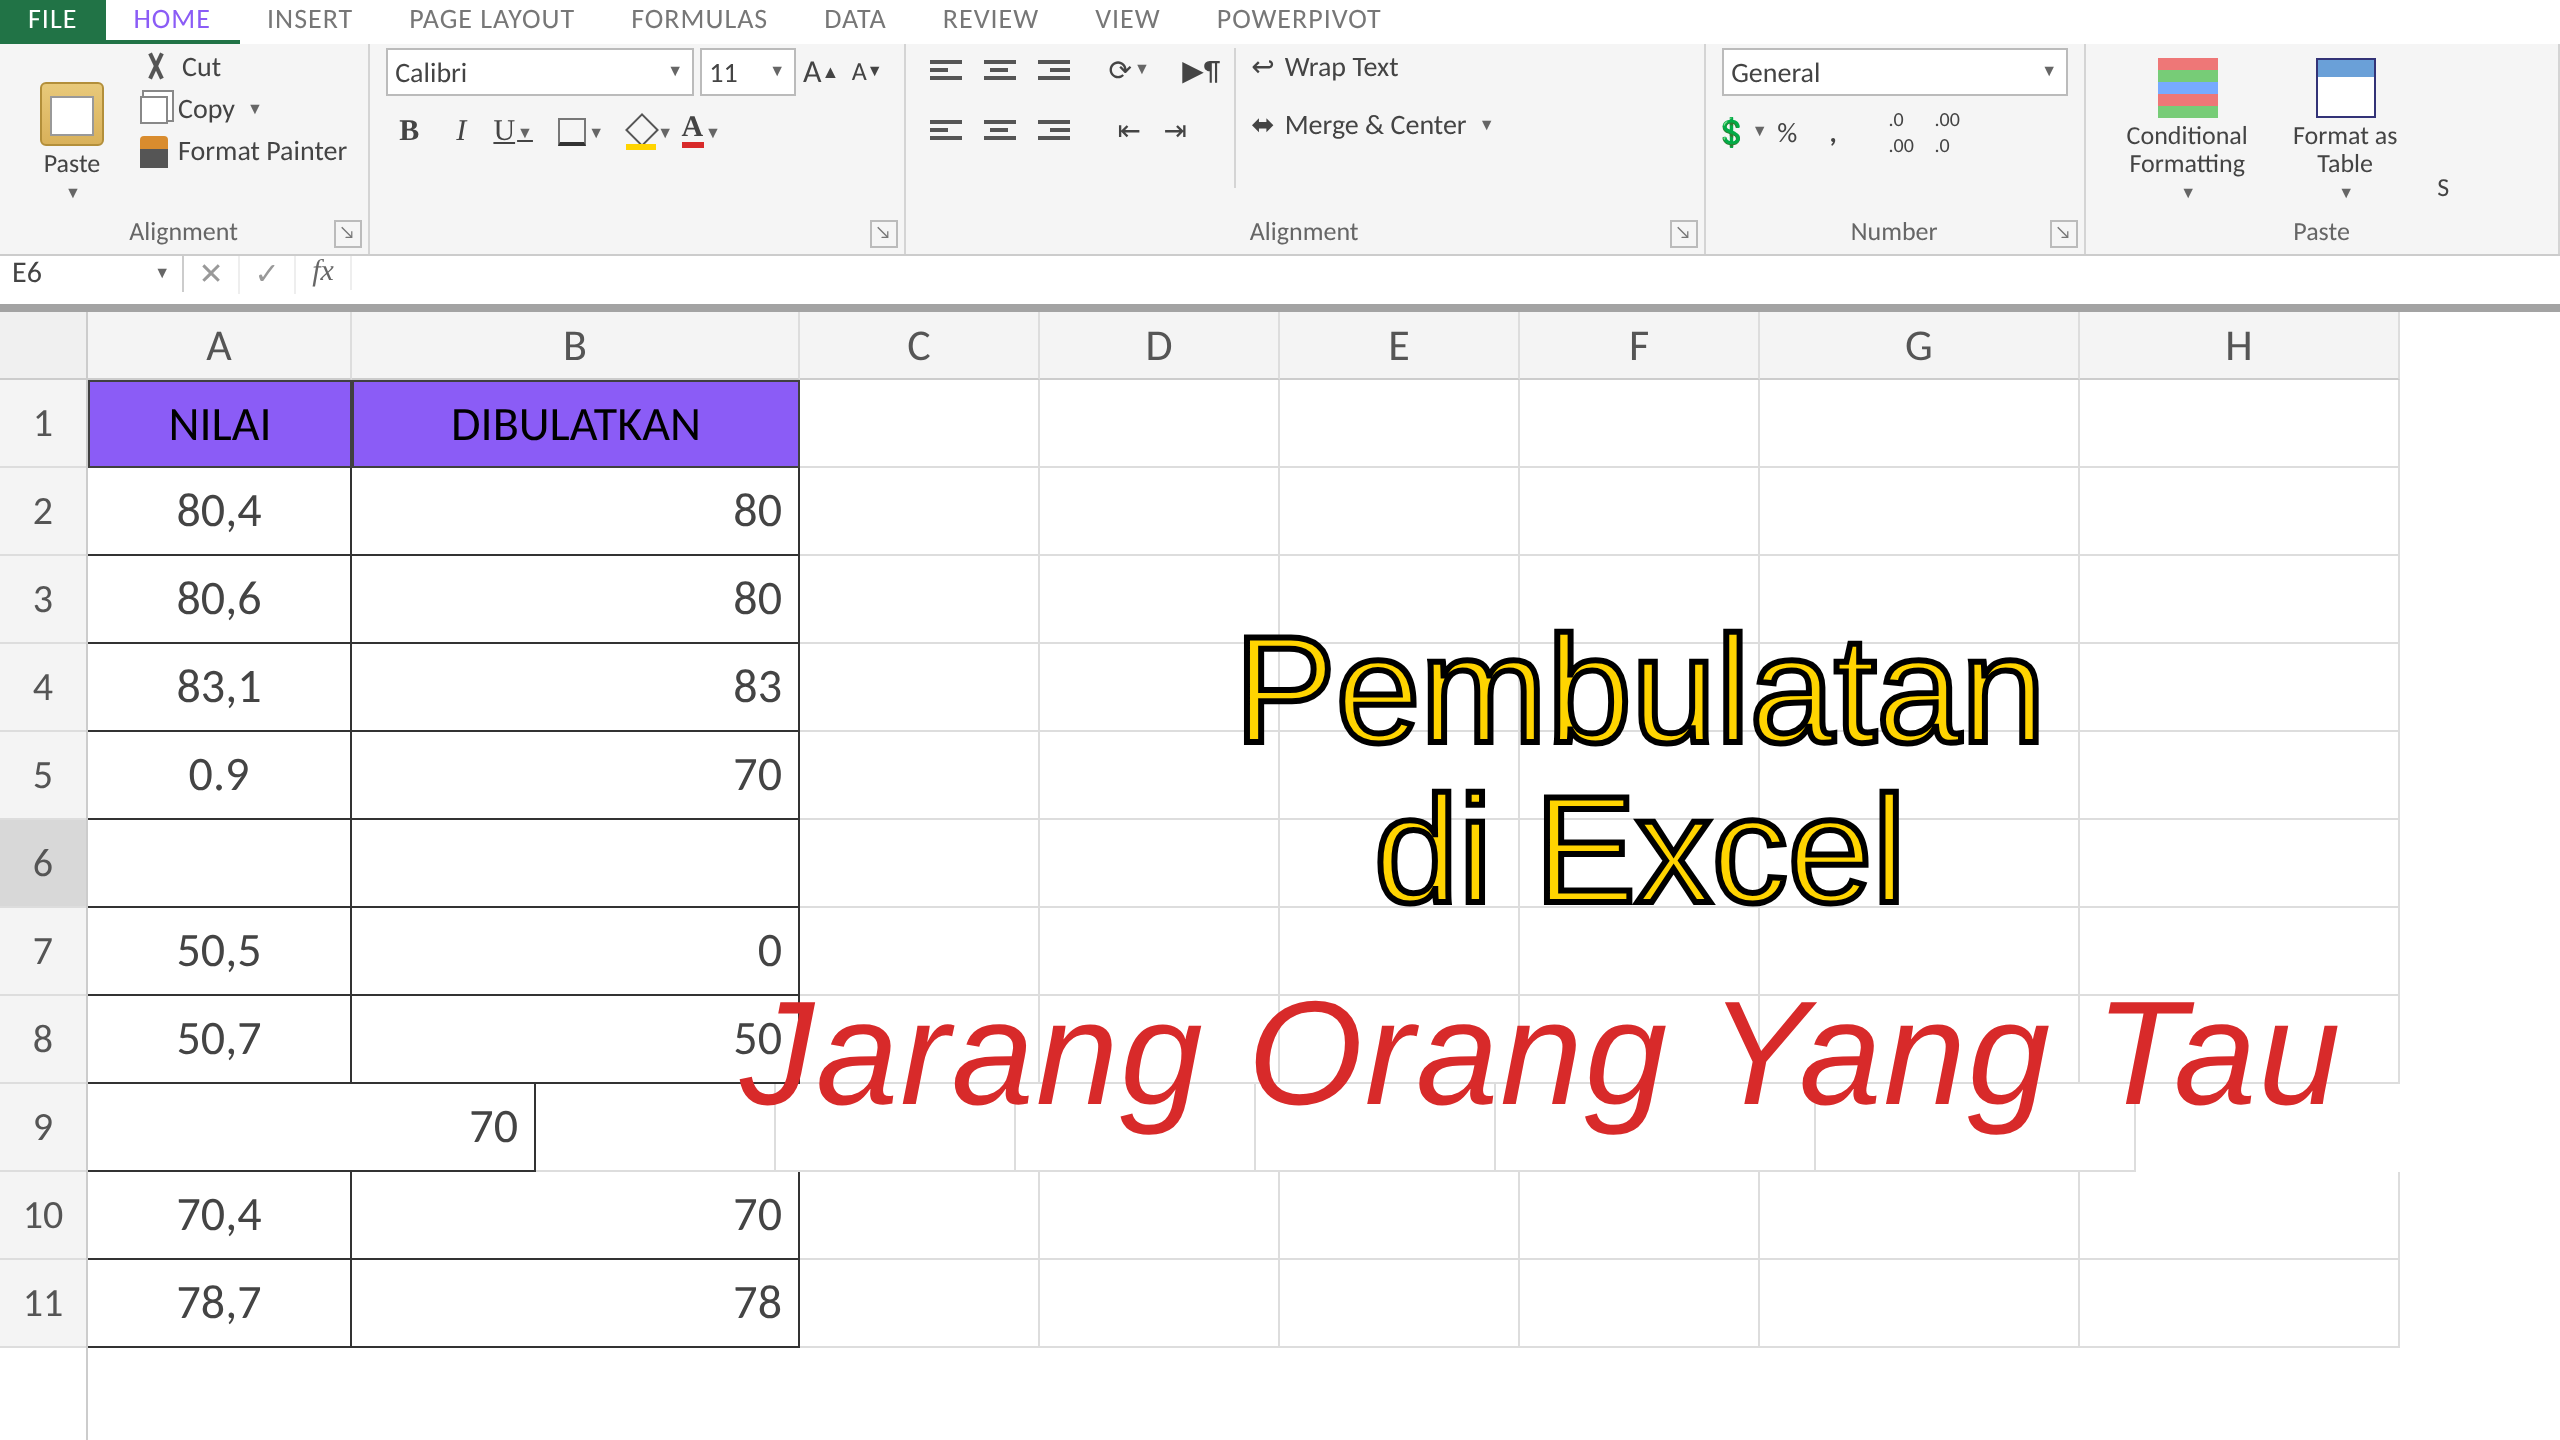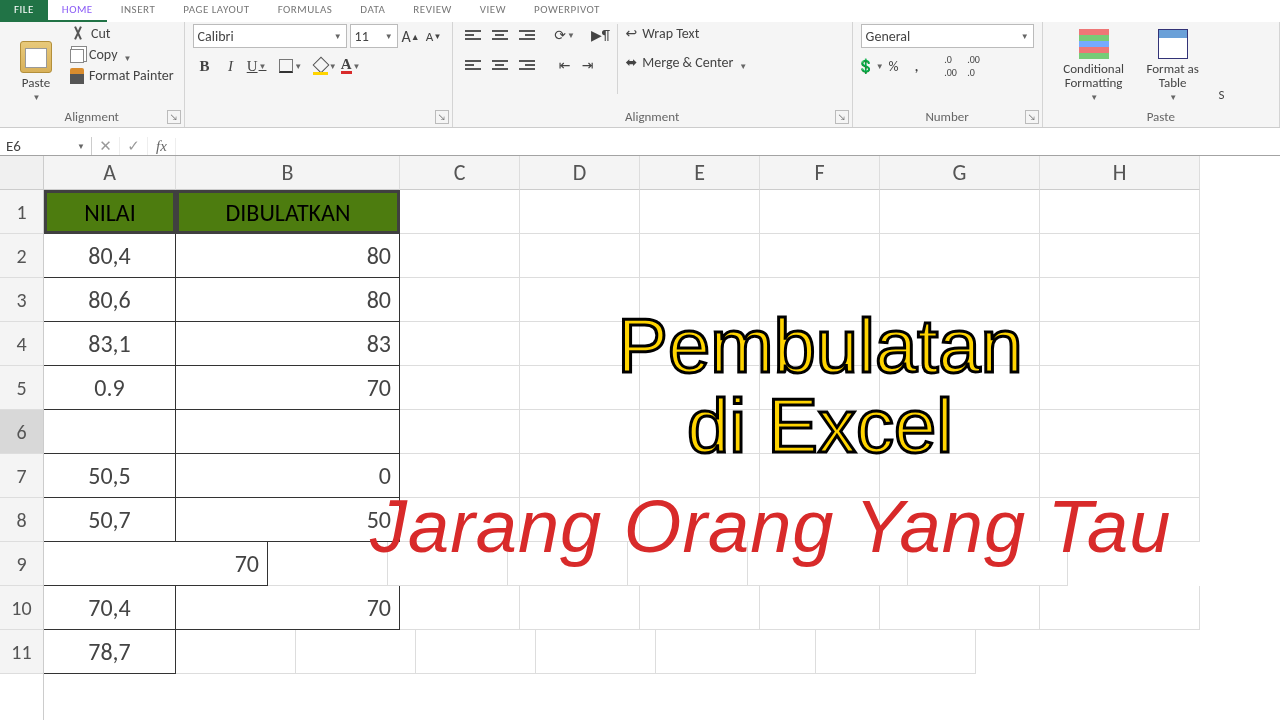--- a/index.html
+++ b/index.html
@@ -1,30 +1,30 @@
 <!DOCTYPE html>
 <html><head>
 <meta charset="utf-8">
 <style>
 html,body{margin:0;padding:0;font-family:"Segoe UI",Calibri,sans-serif;background:#fff;width:1280px;height:720px;overflow:hidden;color:#444}
 *{box-sizing:border-box}
 
-.tabs{display:flex;height:22px;background:#fff;font-size:11px;color:#777}
+.tabs{display:flex;height:22px;background:#fff;font-size:14px;color:#777}
 .tab{padding:0 14px;line-height:20px;letter-spacing:.5px}
 .tab.file{background:#217346;color:#fff}
 .tab.active{color:#8b5cf6;border-bottom:2px solid #217346}
 
 .ribbon{display:flex;height:106px;border-bottom:1px solid #ccc;background:#f5f5f5}
 .group{border-right:1px solid #d4d4d4;padding:2px 8px 0;display:flex;flex-direction:column;justify-content:space-between;position:relative}
 .group-label{text-align:center;font-size:13px;color:#666;padding:2px 0 3px}
 .group-body{flex:1;display:flex;align-items:flex-start}
 .dlaunch{position:absolute;right:3px;bottom:3px;width:14px;height:14px;border:1px solid #bbb;font-size:9px;line-height:12px;text-align:center;color:#777}
 .vstack{display:flex;flex-direction:column;gap:2px}
 .hstack{display:flex;align-items:center;gap:3px}
-.ritem{display:flex;align-items:flex-end;gap:5px;font-size:14px;color:#444;padding:1px 2px;white-space:nowrap}
+.ritem{display:flex;align-items:center;gap:5px;font-size:14px;color:#444;padding:1px 2px;white-space:nowrap}
 .bigbtn{display:flex;flex-direction:column;align-items:center;justify-content:flex-end;width:56px;height:78px;font-size:13px;text-align:center;line-height:1.1;gap:3px}
 .bigbtn .ic{width:32px;height:32px}
 .sq{width:20px;height:20px;display:flex;align-items:center;justify-content:center;font-size:14px}
 .dd{font-size:8px;color:#666;margin-left:1px}
 .sep-v{width:1px;height:70px;background:#d4d4d4;margin:0 6px}
 
 .ic{display:inline-block}
 .ic-paste{width:30px;height:36px;background:linear-gradient(#e8c97a,#d9b15a);border:1px solid #b38f3a;border-radius:3px;position:relative}
 .ic-paste:before{content:"";position:absolute;top:6px;left:4px;right:4px;bottom:4px;background:#fff;border:1px solid #999}
 .ic-cut{width:16px;height:16px;position:relative}
@@ -40,38 +40,38 @@
 .b-fill{width:16px;height:14px;position:relative}
 .b-fill:before{content:"";position:absolute;width:10px;height:10px;border:1px solid #555;transform:rotate(45deg);left:2px;top:0}
 .b-fill:after{content:"";position:absolute;left:0;right:0;bottom:-2px;height:3px;background:#ffd400}
 .b-fontc{font-weight:bold;font-family:"Times New Roman";border-bottom:3px solid #d82a2a;line-height:.9}
 .alnbtn{width:24px;height:22px;display:flex;flex-direction:column;justify-content:center;gap:2px;align-items:flex-start;padding:0 4px}
 .alnbtn span{height:2px;background:#555;width:100%}
 .alnbtn.l span:nth-child(2){width:60%}
 .alnbtn.c span:nth-child(2){width:60%;align-self:center}
 .alnbtn.r{align-items:flex-end}.alnbtn.r span:nth-child(2){width:60%}
 
-.fbar{display:flex;height:28px;border-bottom:1px solid #a3a3a3;align-items:flex-end;font-size:15px}
+.fbar{display:flex;height:28px;border-bottom:4px solid #a3a3a3;align-items:flex-start;font-size:15px}
 .namebox{width:92px;border-right:1px solid #ccc;display:flex;align-items:center;padding:0 6px;justify-content:space-between}
 .fbtn{width:28px;display:flex;align-items:center;justify-content:center;color:#999;border-right:1px solid #eee}
 .fxlbl{font-style:italic;font-family:"Times New Roman";color:#666}
 .finput{flex:1}
 
 .sheet{position:relative;display:flex;height:564px}
 .rowhdrs{width:44px;border-right:1px solid #ccc}
 .rowhdrs div{height:44px;border-bottom:1px solid #ddd;display:flex;align-items:center;justify-content:center;font-size:20px;color:#555;background:#f4f4f4}
 .rowhdrs div.sel{background:#d8d8d8}
 .rowhdrs .corner{height:34px;background:#f0f0f0;border-bottom:1px solid #ccc}
 .grid{flex:1;position:relative}
 .colhdrs{display:flex;height:34px}
 .colhdrs div{border-right:1px solid #ddd;border-bottom:1px solid #ccc;display:flex;align-items:center;justify-content:center;font-size:22px;color:#555;background:#f4f4f4}
 .rows{}
 .row{display:flex;height:44px}
 .cell{border-right:1px solid #ddd;border-bottom:1px solid #ddd;display:flex;align-items:center;font-size:24px;padding:0 8px}
-.cell.hdr{background:#4d7c0f;color:#000;justify-content:center;border:3px solid #404040}
+.cell.hdr{background:#8b5cf6;color:#000;justify-content:center;border:1px solid #404040}
 .cell.data{border:1px solid #333;border-top:none;border-left:none}
 .cA{justify-content:center}
 .cB{justify-content:flex-end}
 .colA{width:132px}.colB{width:224px}.colC,.colD,.colE,.colF{width:120px}.colG,.colH{width:160px}
 
 .ovl{position:absolute;left:370px;top:150px;right:10px;pointer-events:none;font-weight:normal;font-family:Arial,sans-serif}
 .ovl .l1{font-size:76px;color:#ffd400;-webkit-text-stroke:3px #000;text-align:center;line-height:1.05}
 .ovl .l2{font-size:74px;color:#d82a2a;font-style:italic;margin-top:18px;letter-spacing:1px}
 </style>
 </head>
@@ -396,20 +396,21 @@
           <div class="cell data cB colB">70</div>
           <div class="cell colC"></div>
           <div class="cell colD"></div>
           <div class="cell colE"></div>
           <div class="cell colF"></div>
           <div class="cell colG"></div>
           <div class="cell colH"></div>
         </div>
         <div class="row">
           <div class="cell data cA colA">78,7</div>
+          <div class="cell data cB colB">78</div>
           <div class="cell colC"></div>
           <div class="cell colD"></div>
           <div class="cell colE"></div>
           <div class="cell colF"></div>
           <div class="cell colG"></div>
           <div class="cell colH"></div>
         </div>
       </div>
   </div>
 

